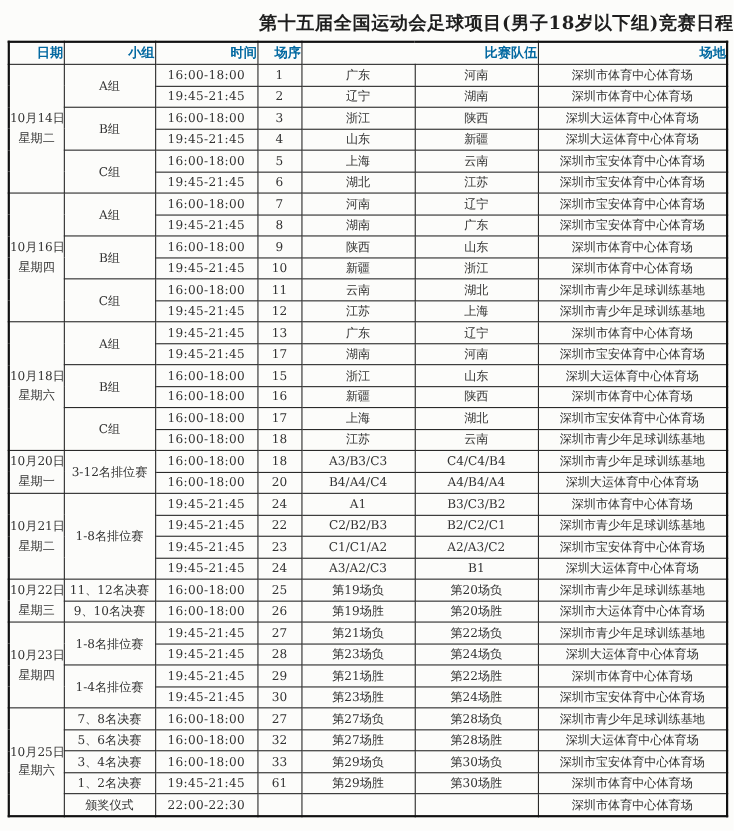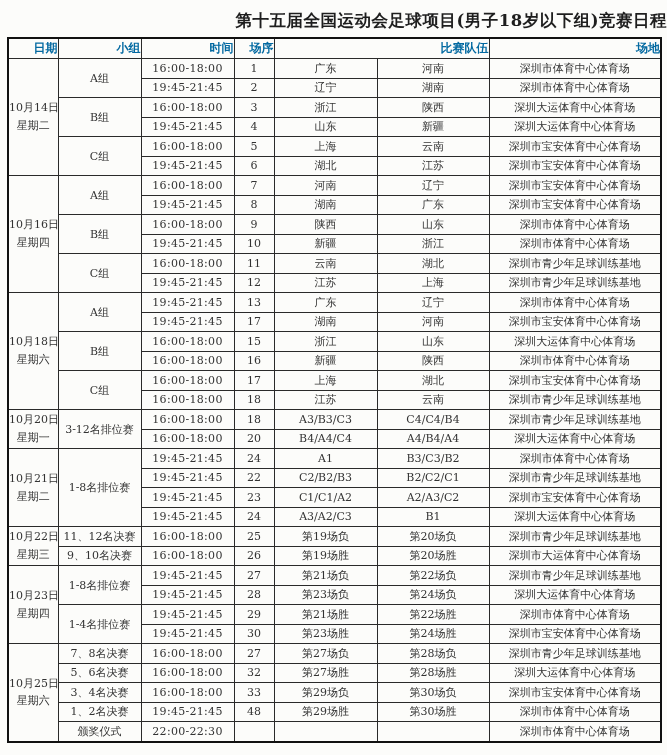--- a/index.html
+++ b/index.html
@@ -363,21 +363,21 @@
           <td class="group-cell">3、4名决赛</td>
           <td class="time-cell">16:00-18:00</td>
           <td>33</td>
           <td>第29场负</td>
           <td>第30场负</td>
           <td class="venue-cell">深圳市宝安体育中心体育场</td>
         </tr>
         <tr>
           <td class="group-cell">1、2名决赛</td>
           <td class="time-cell">19:45-21:45</td>
-          <td>48</td>
+          <td>61</td>
           <td>第29场胜</td>
           <td>第30场胜</td>
           <td class="venue-cell">深圳市体育中心体育场</td>
         </tr>
         <tr>
           <td class="group-cell">颁奖仪式</td>
           <td class="time-cell">22:00-22:30</td>
           <td></td>
           <td></td>
           <td></td>

